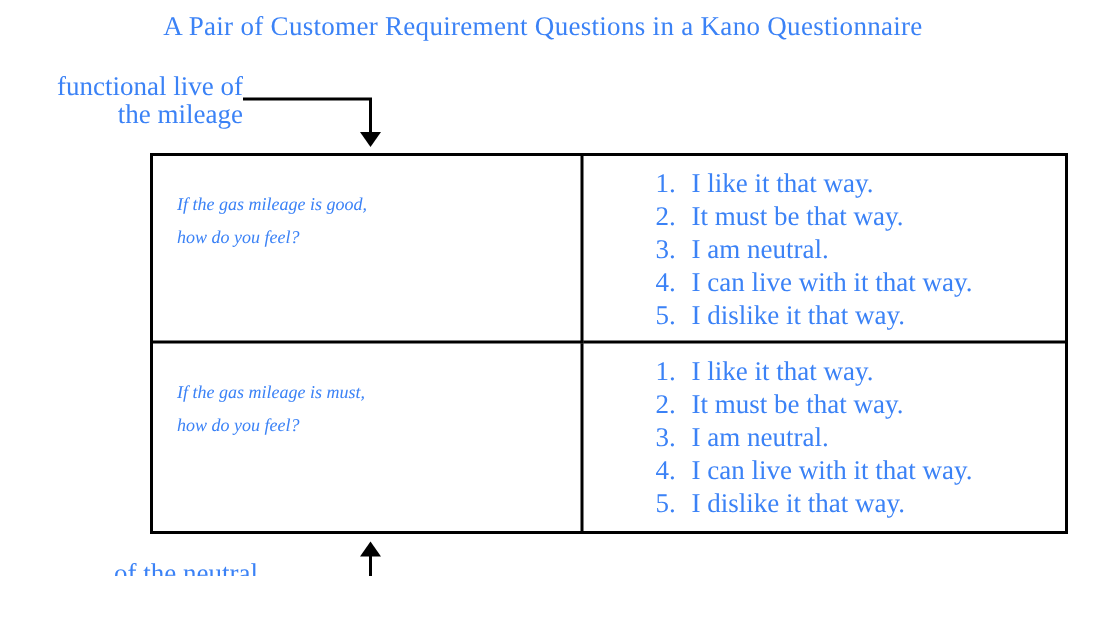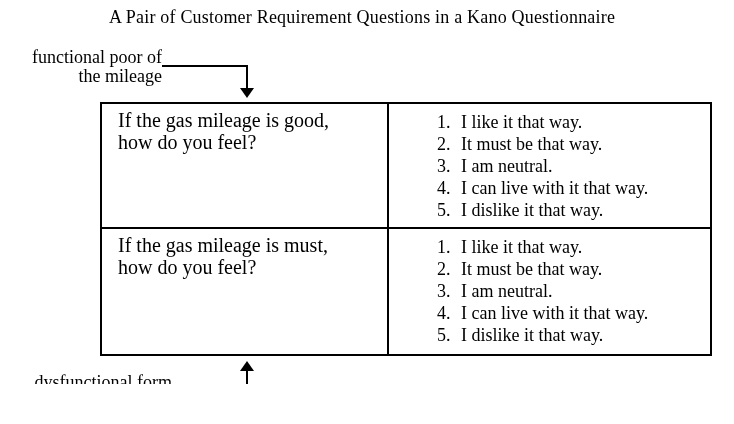--- a/index.html
+++ b/index.html
@@ -3,21 +3,21 @@
 <meta charset="utf-8">
 <style>
   * { margin: 0; padding: 0; box-sizing: border-box; }
   html, body { background: #ffffff; }
   .page {
     position: relative;
     width: 734px;
     height: 384px;
     background: #ffffff;
     font-family: "Liberation Serif", "DejaVu Serif", serif;
-    color: #000000;
+    color: #3b82f6;
     overflow: hidden;
   }
   .title {
     position: absolute;
     top: 7px;
     left: 0;
     width: 724px;
     text-align: center;
     font-size: 18px;
     letter-spacing: 0.2px;
@@ -55,42 +55,43 @@
     width: 612px; height: 254px;
     border: 2px solid #000;
     display: grid;
     grid-template-columns: 287px 1fr;
     grid-template-rows: 125px 1fr;
     background: #fff;
   }
   .cell { overflow: hidden; }
   .qcell {
     border-right: 2px solid #000;
-    padding: 5px 8px 0 16px;
-    font-size: 20px;
+    padding: 21px 8px 0 16px;
+    font-size: 12px;
     line-height: 22px;
+    font-style: italic;
   }
   .ocell {
     padding: 7px 4px 0 48px;
     font-size: 18px;
     line-height: 22px;
   }
   .bline { border-bottom: 2px solid #000; }
   .opt { display: flex; }
   .opt .num { flex: none; width: 24px; }
 </style>
 </head>
 <body>
 
 <div class="page">
 
   <div class="title">A Pair of Customer Requirement Questions in a Kano Questionnaire</div>
 
   <div class="corner-label func-label">
-    <div>functional poor of</div>
+    <div>functional live of</div>
     <div>the mileage</div>
   </div>
   <div class="conn top-h"></div>
   <div class="conn top-v"></div>
   <div class="arrowhead arrow-down"></div>
 
   <div class="ktable">
 
     <div class="cell qcell bline">
       <div>If the gas mileage is good,</div>
@@ -148,17 +149,16 @@
       </div>
     </div>
 
   </div>
 
   <div class="conn bot-h"></div>
   <div class="conn bot-v"></div>
   <div class="arrowhead arrow-up"></div>
 
   <div class="corner-label dysfunc-label">
-    <div>dysfunctional form</div>
     <div>of the neutral</div>
   </div>
 
 </div>
 
 </body></html>

